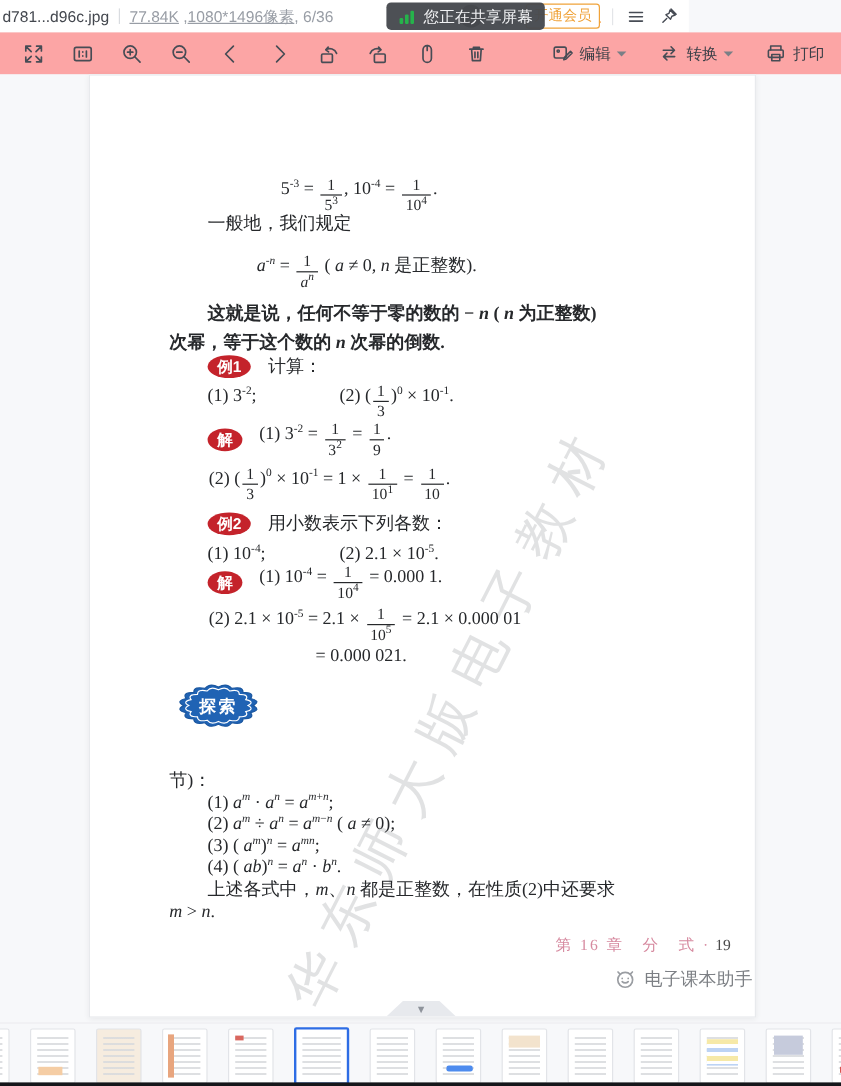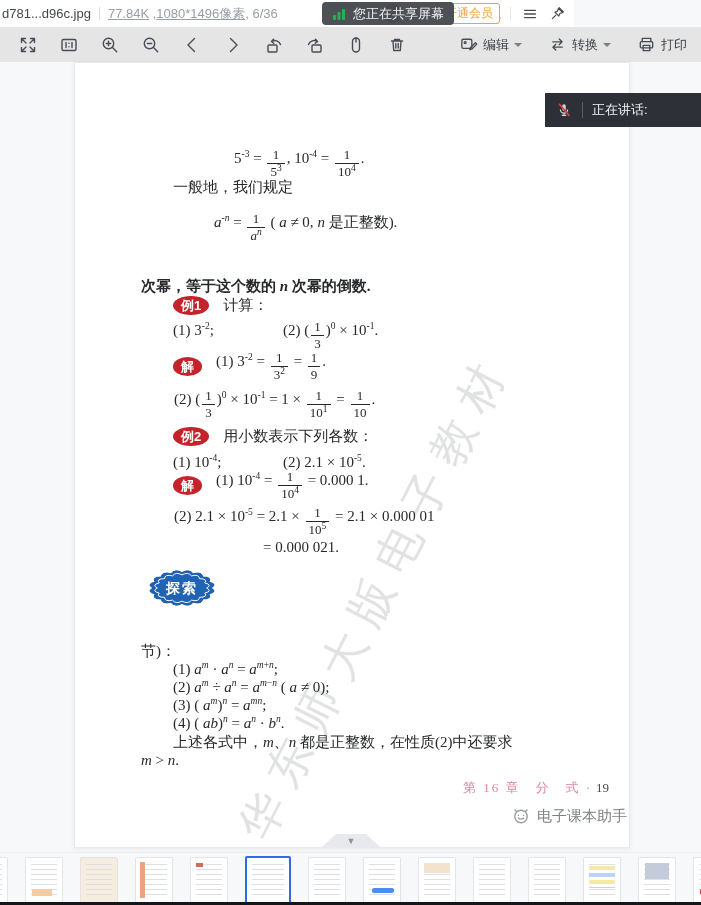--- a/index.html
+++ b/index.html
@@ -12,21 +12,21 @@
   .meta u{text-decoration:underline;}
   .share-tip{position:absolute;left:322px;top:2px;height:23px;background:rgba(70,73,78,.96);border-radius:4px;display:flex;align-items:center;gap:7px;padding:0 10px;color:#f1f2f4;z-index:6;}
   .promo{position:absolute;left:452px;top:6px;color:#f49c3c;font-size:13px;}
   .tb-right{position:absolute;right:8px;top:0;height:27px;display:flex;align-items:center;gap:10px;}
   .avatar{width:19px;height:19px;border-radius:50%;background:radial-gradient(circle at 40% 35%,#7a6a5a,#3a332e 70%);}
   .sbadge{width:16px;height:16px;border-radius:50%;background:#bcc0c6;color:#fff;font-size:10px;font-weight:bold;display:flex;align-items:center;justify-content:center;}
   .vip{border:1px solid #f0a33a;color:#f0a33a;border-radius:3px;font-size:12px;padding:1px 6px;background:#fff;cursor:pointer;}
   .vsep{width:1px;height:14px;background:#e3e5e8;}
   .ic{display:flex;align-items:center;justify-content:center;cursor:pointer;}
   
-  .toolbar{position:absolute;left:0;top:27px;width:701px;height:35px;background:#e5e5e5;display:flex;align-items:center;border-bottom:1px solid #eef0f2;}
+  .toolbar{position:absolute;left:0;top:27px;width:701px;height:35px;background:#fca5a5;display:flex;align-items:center;border-bottom:1px solid #eef0f2;}
   .tool-left{display:flex;align-items:center;gap:15px;padding-left:15px;}
   .tbtn{width:26px;height:26px;border-radius:4px;display:flex;align-items:center;justify-content:center;cursor:pointer;}
   .tool-right{margin-left:auto;display:flex;align-items:center;gap:26px;padding-right:14px;}
   .tr-item{display:flex;align-items:center;gap:5px;font-size:13px;color:#3a3f47;cursor:pointer;}
   .caret{width:0;height:0;border-left:4px solid transparent;border-right:4px solid transparent;border-top:4px solid #7a7f86;}
   
   .viewer{position:absolute;left:0;top:62px;width:701px;height:790px;background:#f7f8fa;}
   .page{position:absolute;left:74px;top:0;width:554px;height:784px;background:#fff;border:1px solid #e8eaed;box-shadow:0 1px 5px rgba(0,0,0,.07);overflow:hidden;font-family:"Liberation Serif",serif;color:#26282b;}
   .mline{position:absolute;white-space:nowrap;font-size:15px;line-height:22px;}
   .mline i{font-style:italic;}
@@ -191,20 +191,21 @@
   </div>
 
   <div class="viewer">
 
     <div class="page">
       <div class="watermark">华东师大版电子教材</div>
 
       <div class="mline" style="left:159px;top:84px;">5<sup>-3</sup> = <span class="frac"><span class="num">1</span><span class="den">5<sup>3</sup></span></span>, 10<sup>-4</sup> = <span class="frac"><span class="num">1</span><span class="den">10<sup>4</sup></span></span>.</div>
       <div class="mline" style="left:98px;top:113px;">一般地，我们规定</div>
       <div class="mline" style="left:139px;top:148px;"><i>a</i><sup>-<i>n</i></sup> = <span class="frac"><span class="num">1</span><span class="den"><i>a</i><sup><i>n</i></sup></span></span> ( <i>a</i> ≠ 0, <i>n</i> 是正整数).</div>
+      <div class="mline boldp" style="left:98px;top:188px;">这就是说，任何不等于零的数的 − <i>n</i> ( <i>n</i> 为正整数)</div>
       <div class="mline boldp" style="left:66px;top:212px;">次幂，等于这个数的 <i>n</i> 次幂的倒数.</div>
 
       <div class="badge-row" style="left:98px;top:233px;">
         <span class="rbadge">例1</span>
         <span>计算：</span>
       </div>
       <div class="mline" style="left:98px;top:256px;"><span class="col1">(1) 3<sup>-2</sup>;</span><span>(2) (<span class="frac"><span class="num">1</span><span class="den">3</span></span>)<sup>0</sup> × 10<sup>-1</sup>.</span></div>
 
       <div class="badge-row" style="left:98px;top:288px;">
         <span class="rbadge">解</span>
@@ -244,30 +245,20 @@
       </div>
       <div class="assist">
         <svg class="lin" width="20" height="20" viewBox="0 0 20 20" style="stroke:#9a9da2">
             <circle cx="10" cy="10.5" r="6.2"></circle>
             <path d="M7.5 9.3v.1M12.5 9.3v.1M7.5 12a3.4 3.4 0 0 0 5 0M5.5 5.5L4 4M14.5 5.5L16 4"></path>
           </svg>
         <span>电子课本助手</span>
       </div>
     </div>
 
-    <div class="speaking">
-      <svg width="18" height="18" viewBox="0 0 20 20">
-        <rect x="8" y="3.5" width="4" height="7.5" rx="2" fill="#cfd2d6"></rect>
-        <path d="M6 9.5a4 4 0 0 0 8 0" stroke="#cfd2d6" fill="none" stroke-width="1.4"></path>
-        <path d="M10 13.5V16M7.5 16h5" stroke="#cfd2d6" fill="none" stroke-width="1.4"></path>
-        <path d="M4.5 3L16 16.5" stroke="#d64541" stroke-width="1.8"></path>
-      </svg>
-      <span class="sp-sep"></span>
-      <span>正在讲话:</span>
-    </div>
 
     <div class="collapse-tab">▼</div>
   </div>
 
   <div class="thumbstrip">
     <div class="thumb"></div>
     <div class="thumb"></div>
     <div class="thumb"></div>
     <div class="thumb"></div>
     <div class="thumb"></div>

